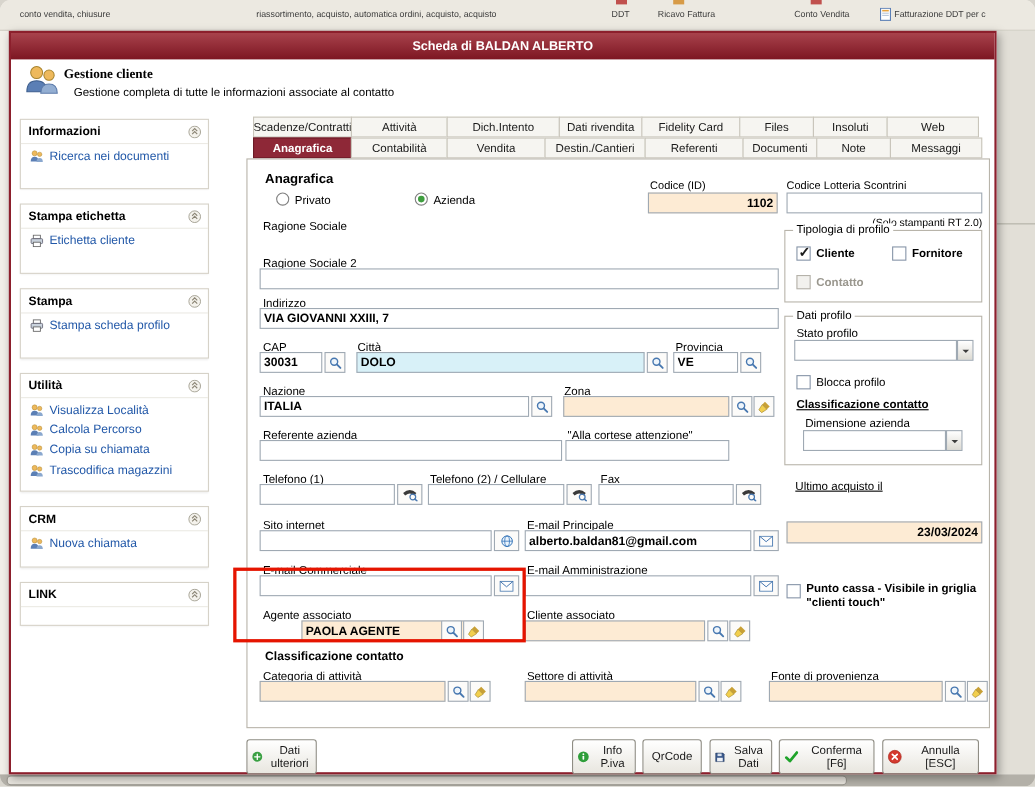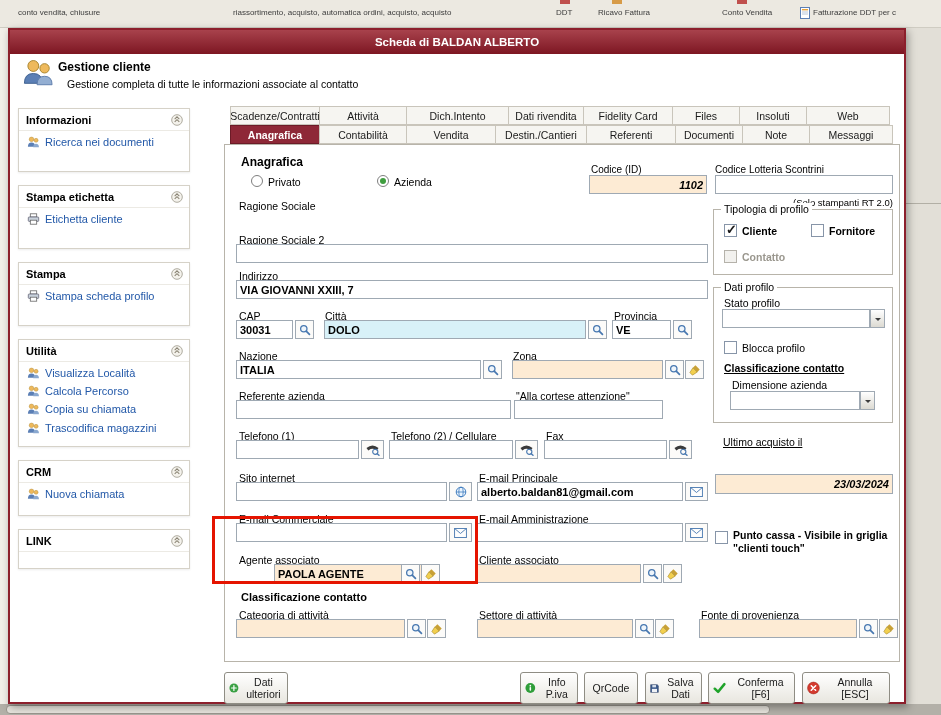--- a/index.html
+++ b/index.html
@@ -1,35 +1,35 @@
 <!DOCTYPE html>
 <html><head>
 <meta charset="utf-8">
 <style>
   * { margin:0; padding:0; box-sizing:border-box; }
   html,body { background:#d8d5cd; }
   .screen { position:relative; width:941px; height:715px; background:#f2efe9; overflow:hidden;
-            font-family:"Liberation Sans", sans-serif; font-size:11px; color:#000; }
+            font-family:"Liberation Sans", sans-serif; font-size:11px; color:#000;border-radius:10px; }
 
   
   .bg-top { position:absolute; left:0; top:0; width:941px; height:28px; background:#ece9e1; border-bottom:1px solid #cfccc2; }
   .frag { position:absolute; top:8px; font-size:8px; color:#3c3c3c; white-space:nowrap; }
   .sliver { position:absolute; top:0; width:10px; height:4px; }
   .bg-right { position:absolute; left:906px; top:28px; width:35px; height:676px; background:#e2dfd7; }
   .bg-right .hline { position:absolute; left:0; right:0; top:175px; height:1px; background:#b2afa5; }
   .bg-bottom { position:absolute; left:0; top:704px; width:941px; height:11px; background:#b3b0a8; }
   .bg-thumb { position:absolute; left:6px; top:1px; width:764px; height:9px; background:#e6e3dc; border:1px solid #98958d; border-radius:4px; }
 
   
   .dialog { position:absolute; left:8px; top:28px; width:898px; height:676px; background:#fff;
             border:2px solid #8c1f2c; box-shadow:2px 3px 8px rgba(0,0,0,.35); }
   .titlebar { height:24px; background:linear-gradient(#a8424c,#7d1622); display:flex; align-items:center;
               justify-content:center; color:#fff; font-size:11.5px; font-weight:bold; }
   .hdr-icon { position:absolute; left:12px; top:28px; }
-  .hdr-title { position:absolute; left:48px; top:30px; font-weight:bold; font-size:12px; }
+  .hdr-title { position:absolute; left:48px; top:30px; font-weight:bold; font-size:12px;font-family:Liberation Serif, serif; }
   .hdr-sub { position:absolute; left:57px; top:48px; font-size:10.5px; }
 
   
   .sidebar { position:absolute; left:8px; top:78px; width:172px; display:flex; flex-direction:column; gap:13px; }
   .panel { background:#fff; border:1px solid #d6d2c8; box-shadow:0 1px 2px rgba(0,0,0,.08); }
   .panel-h { display:flex; align-items:center; justify-content:space-between; padding:5px 6px 4px 7px; border-bottom:1px solid #eceae4; }
   .panel-t { font-weight:bold; font-size:11px; }
   .panel-b { padding:5px 4px 7px 8px; display:flex; flex-direction:column; gap:5px; }
   .slink { display:flex; gap:5px; align-items:flex-start; color:#2258a8; font-size:11px; text-decoration:none; cursor:pointer; line-height:1.2; }
   .slink svg { flex:0 0 auto; }
@@ -44,21 +44,21 @@
 
   
   .tabpage { position:absolute; left:214px; top:114px; width:676px; height:518px; border:1px solid #b8b4aa; background:#fff; }
   .lbl { position:absolute; font-size:10.5px; white-space:nowrap; }
   .bold { font-weight:bold; }
   .ulink { text-decoration:underline; }
   .fld { position:absolute; height:19px; border:1px solid #9fa9b3; background:#fff; font-family:"Liberation Sans",sans-serif;
          font-size:11px; font-weight:bold; padding:0 3px; color:#000; }
   .fld.beige { background:#fdebd4; }
   .fld.blue  { background:#d8f1f8; }
-  .fld.right { text-align:right;font-style:italic; }
+  .fld.right { text-align:right; }
   .btn-sq { position:absolute; width:19px; height:19px; border:1px solid #9fa9b3; background:#fcfbf9; display:flex;
             align-items:center; justify-content:center; padding:0; cursor:pointer; }
   .btn-w { width:23px; }
   .dd { position:absolute; width:15px; height:19px; border:1px solid #9fa9b3; background:linear-gradient(#fff,#dcdad2);
         display:flex; align-items:center; justify-content:center; padding:0; cursor:pointer; }
   .caret { width:0; height:0; border:3.5px solid transparent; border-top-color:#3c3c3c; margin-top:4px; }
   .grp { position:absolute; border:1px solid #b8b4aa; }
   .grp-t { position:absolute; top:-7px; left:7px; background:#fff; padding:0 3px; font-size:10.5px; white-space:nowrap; }
   .cb { position:absolute; width:13px; height:13px; border:1px solid #8795a8; background:#fff; cursor:pointer; }
   .cb.checked::after { content:"✓"; position:absolute; left:1px; top:-3px; font-size:13px; font-weight:bold; color:#1a1a1a; }

